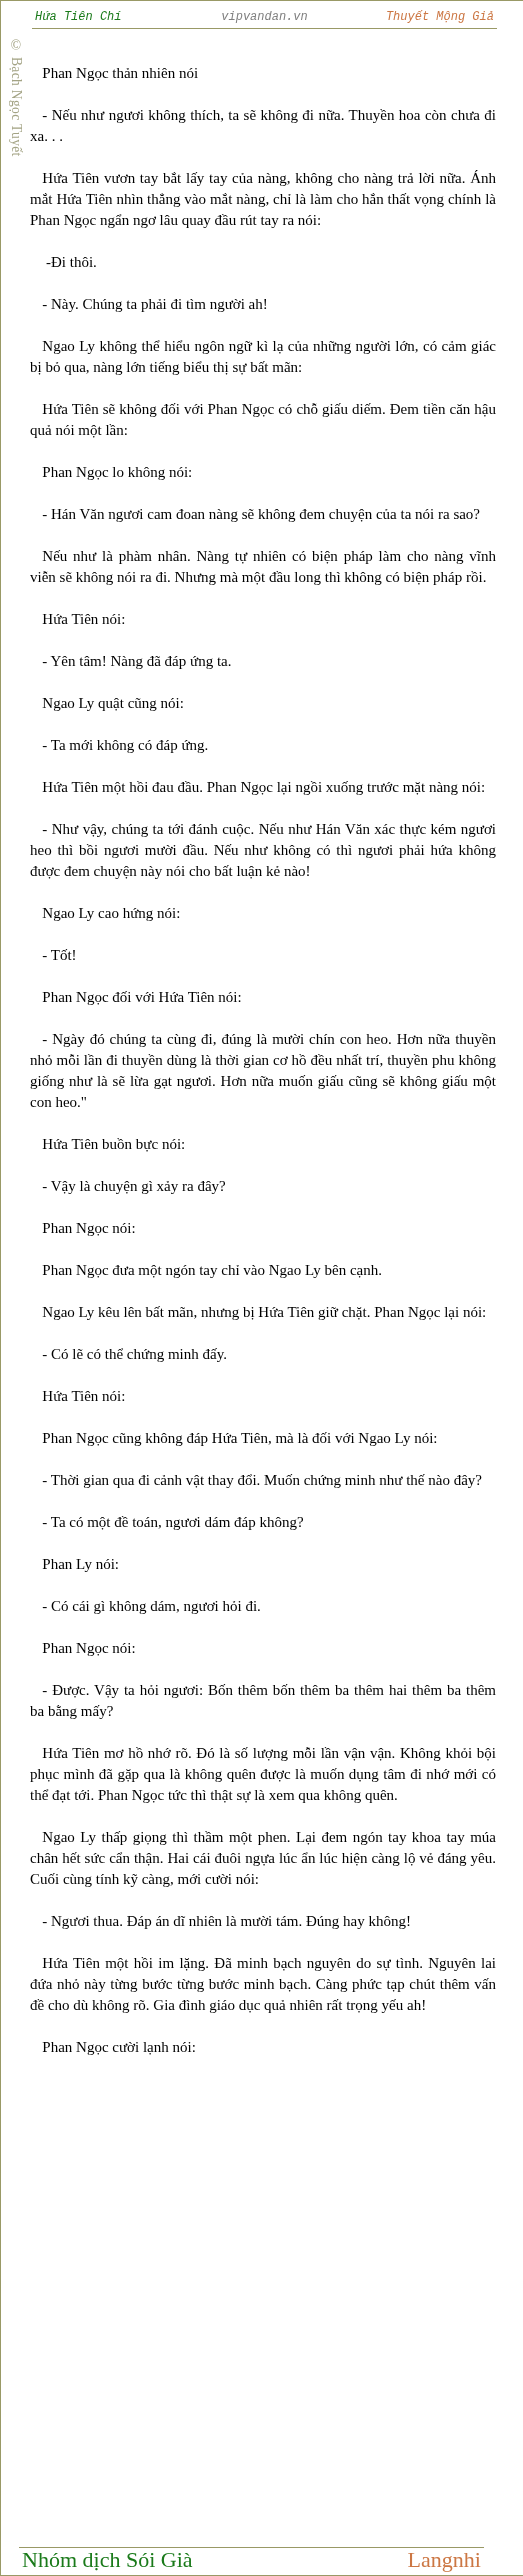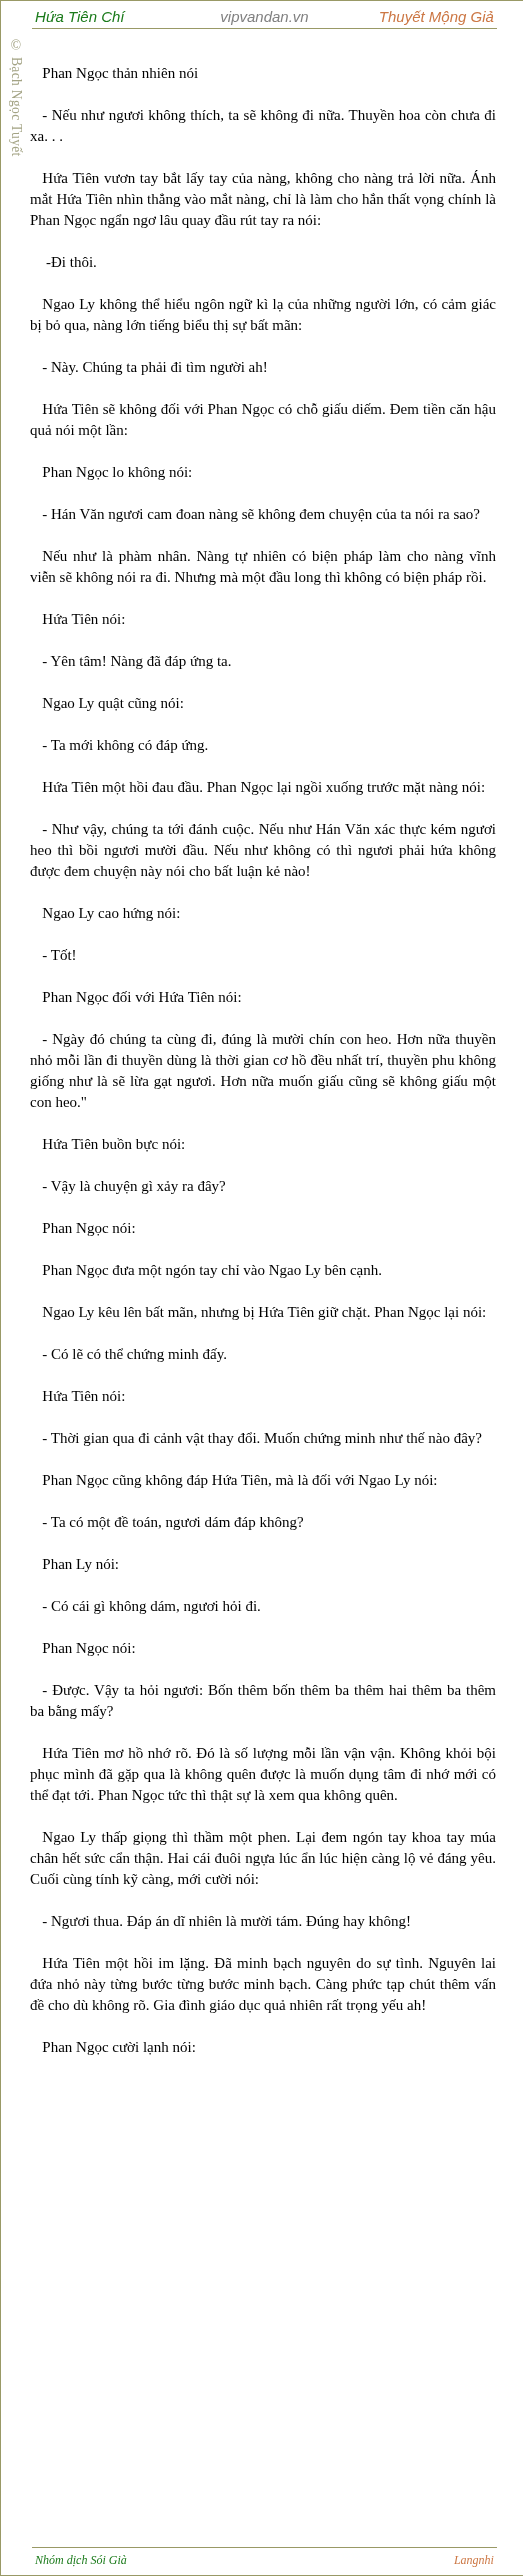--- a/index.html
+++ b/index.html
@@ -16,23 +16,23 @@
       background: #ffffff;
       overflow: hidden;
     }
     .header {
       position: absolute;
       left: 31px;
       top: 5px;
       width: 465px;
       height: 22px;
       border-bottom: 1.8px solid #999966;
-      font-family: Liberation Sans, sans-serif;
+      font-family: Liberation Mono, monospace;
       font-style: italic;
-      font-size: 15px;
+      font-size: 12px;
       line-height: 22px;
     }
     .header .left {
       position: absolute;
       left: 3.1px;
       top: 0;
       color: #1a7a1a;
     }
     .header .center {
       position: absolute;
@@ -74,28 +74,27 @@
     }
     .content p {
       margin: 8px 0 21px 0;
       text-indent: 12.3px;
     }
     .content p.extra-indent {
       text-indent: 16px;
     }
     .footer {
       position: absolute;
-      left: 31px;
+      left: 18px;
       top: 2546px;
       width: 465px;
       height: 25px;
       border-top: 1.8px solid #999966;
       font-family: "Liberation Serif", serif;
-      font-style: italic;
-      font-size: 12px;
+      font-size: 22px;
       line-height: 22px;
     }
     .footer .left {
       position: absolute;
       left: 3.1px;
       top: 1.2px;
       color: #1a7a1a;
     }
     .footer .right {
       position: absolute;
@@ -116,22 +115,22 @@
     <span class="right">Thuyết Mộng Giả</span>
   </div>
 
   <div class="watermark">© Bạch Ngọc Tuyết</div>
 
   <div class="content">
     <p>Phan Ngọc thản nhiên nói</p>
     <p>- Nếu như ngươi không thích, ta sẽ không đi nữa. Thuyền hoa còn chưa đi xa. . .</p>
     <p>Hứa Tiên vươn tay bắt lấy tay của nàng, không cho nàng trả lời nữa. Ánh mắt Hứa Tiên nhìn thẳng vào mắt nàng, chỉ là làm cho hắn thất vọng chính là Phan Ngọc ngẩn ngơ lâu quay đầu rút tay ra nói:</p>
     <p class="extra-indent">-Đi thôi.</p>
+    <p>- Này. Chúng ta phải đi tìm người ah!</p>
     <p>Ngao Ly không thể hiểu ngôn ngữ kì lạ của những người lớn, có cảm giác bị bỏ qua, nàng lớn tiếng biểu thị sự bất mãn:</p>
-    <p>- Này. Chúng ta phải đi tìm người ah!</p>
     <p>Hứa Tiên sẽ không đối với Phan Ngọc có chỗ giấu diếm. Đem tiền căn hậu quả nói một lần:</p>
     <p>Phan Ngọc lo không nói:</p>
     <p>- Hán Văn ngươi cam đoan nàng sẽ không đem chuyện của ta nói ra sao?</p>
     <p>Nếu như là phàm nhân. Nàng tự nhiên có biện pháp làm cho nàng vĩnh viễn sẽ không nói ra đi. Nhưng mà một đầu long thì không có biện pháp rồi.</p>
     <p>Hứa Tiên nói:</p>
     <p>- Yên tâm! Nàng đã đáp ứng ta.</p>
     <p>Ngao Ly quật cũng nói:</p>
     <p>- Ta mới không có đáp ứng.</p>
     <p>Hứa Tiên một hồi đau đầu. Phan Ngọc lại ngồi xuống trước mặt nàng nói:</p>
     <p>- Như vậy, chúng ta tới đánh cuộc. Nếu như Hán Văn xác thực kém ngươi heo thì bồi ngươi mười đầu. Nếu như không có thì ngươi phải hứa không được đem chuyện này nói cho bất luận kẻ nào!</p>
@@ -139,22 +138,22 @@
     <p>- Tốt!</p>
     <p>Phan Ngọc đối với Hứa Tiên nói:</p>
     <p>- Ngày đó chúng ta cùng đi, đúng là mười chín con heo. Hơn nữa thuyền nhỏ mỗi lần đi thuyền dùng là thời gian cơ hồ đều nhất trí, thuyền phu không giống như là sẽ lừa gạt ngươi. Hơn nữa muốn giấu cũng sẽ không giấu một con heo."</p>
     <p>Hứa Tiên buồn bực nói:</p>
     <p>- Vậy là chuyện gì xảy ra đây?</p>
     <p>Phan Ngọc nói:</p>
     <p>Phan Ngọc đưa một ngón tay chỉ vào Ngao Ly bên cạnh.</p>
     <p>Ngao Ly kêu lên bất mãn, nhưng bị Hứa Tiên giữ chặt. Phan Ngọc lại nói:</p>
     <p>- Có lẽ có thể chứng minh đấy.</p>
     <p>Hứa Tiên nói:</p>
+    <p>Phan Ngọc cũng không đáp Hứa Tiên, mà là đối với Ngao Ly nói:</p>
     <p>- Thời gian qua đi cảnh vật thay đổi. Muốn chứng minh như thế nào đây?</p>
-    <p>Phan Ngọc cũng không đáp Hứa Tiên, mà là đối với Ngao Ly nói:</p>
     <p>- Ta có một đề toán, ngươi dám đáp không?</p>
     <p>Phan Ly nói:</p>
     <p>- Có cái gì không dám, ngươi hỏi đi.</p>
     <p>Phan Ngọc nói:</p>
     <p>- Được. Vậy ta hỏi ngươi: Bốn thêm bốn thêm ba thêm hai thêm ba thêm ba bằng mấy?</p>
     <p>Hứa Tiên mơ hồ nhớ rõ. Đó là số lượng mỗi lần vận vận. Không khỏi bội phục mình  đã gặp qua là không quên được là muốn dụng tâm đi nhớ mới có thể đạt tới. Phan Ngọc tức thì thật sự là xem qua không quên.</p>
     <p>Ngao Ly thấp giọng  thì thầm một phen. Lại đem ngón tay khoa tay múa chân hết sức cẩn thận. Hai cái đuôi ngựa lúc ẩn lúc hiện càng lộ vẻ đáng yêu. Cuối cùng tính kỹ càng, mới cười nói:</p>
     <p>- Ngươi thua. Đáp án dĩ nhiên là mười tám. Đúng hay không!</p>
     <p>Hứa Tiên một hồi im lặng. Đã minh bạch nguyên do sự tình. Nguyên lai đứa nhỏ này từng bước từng bước minh bạch. Càng phức tạp chút  thêm vấn đề cho dù không rõ. Gia đình giáo dục quả nhiên rất trọng yếu ah!</p>
     <p>Phan Ngọc cười lạnh nói:</p>

